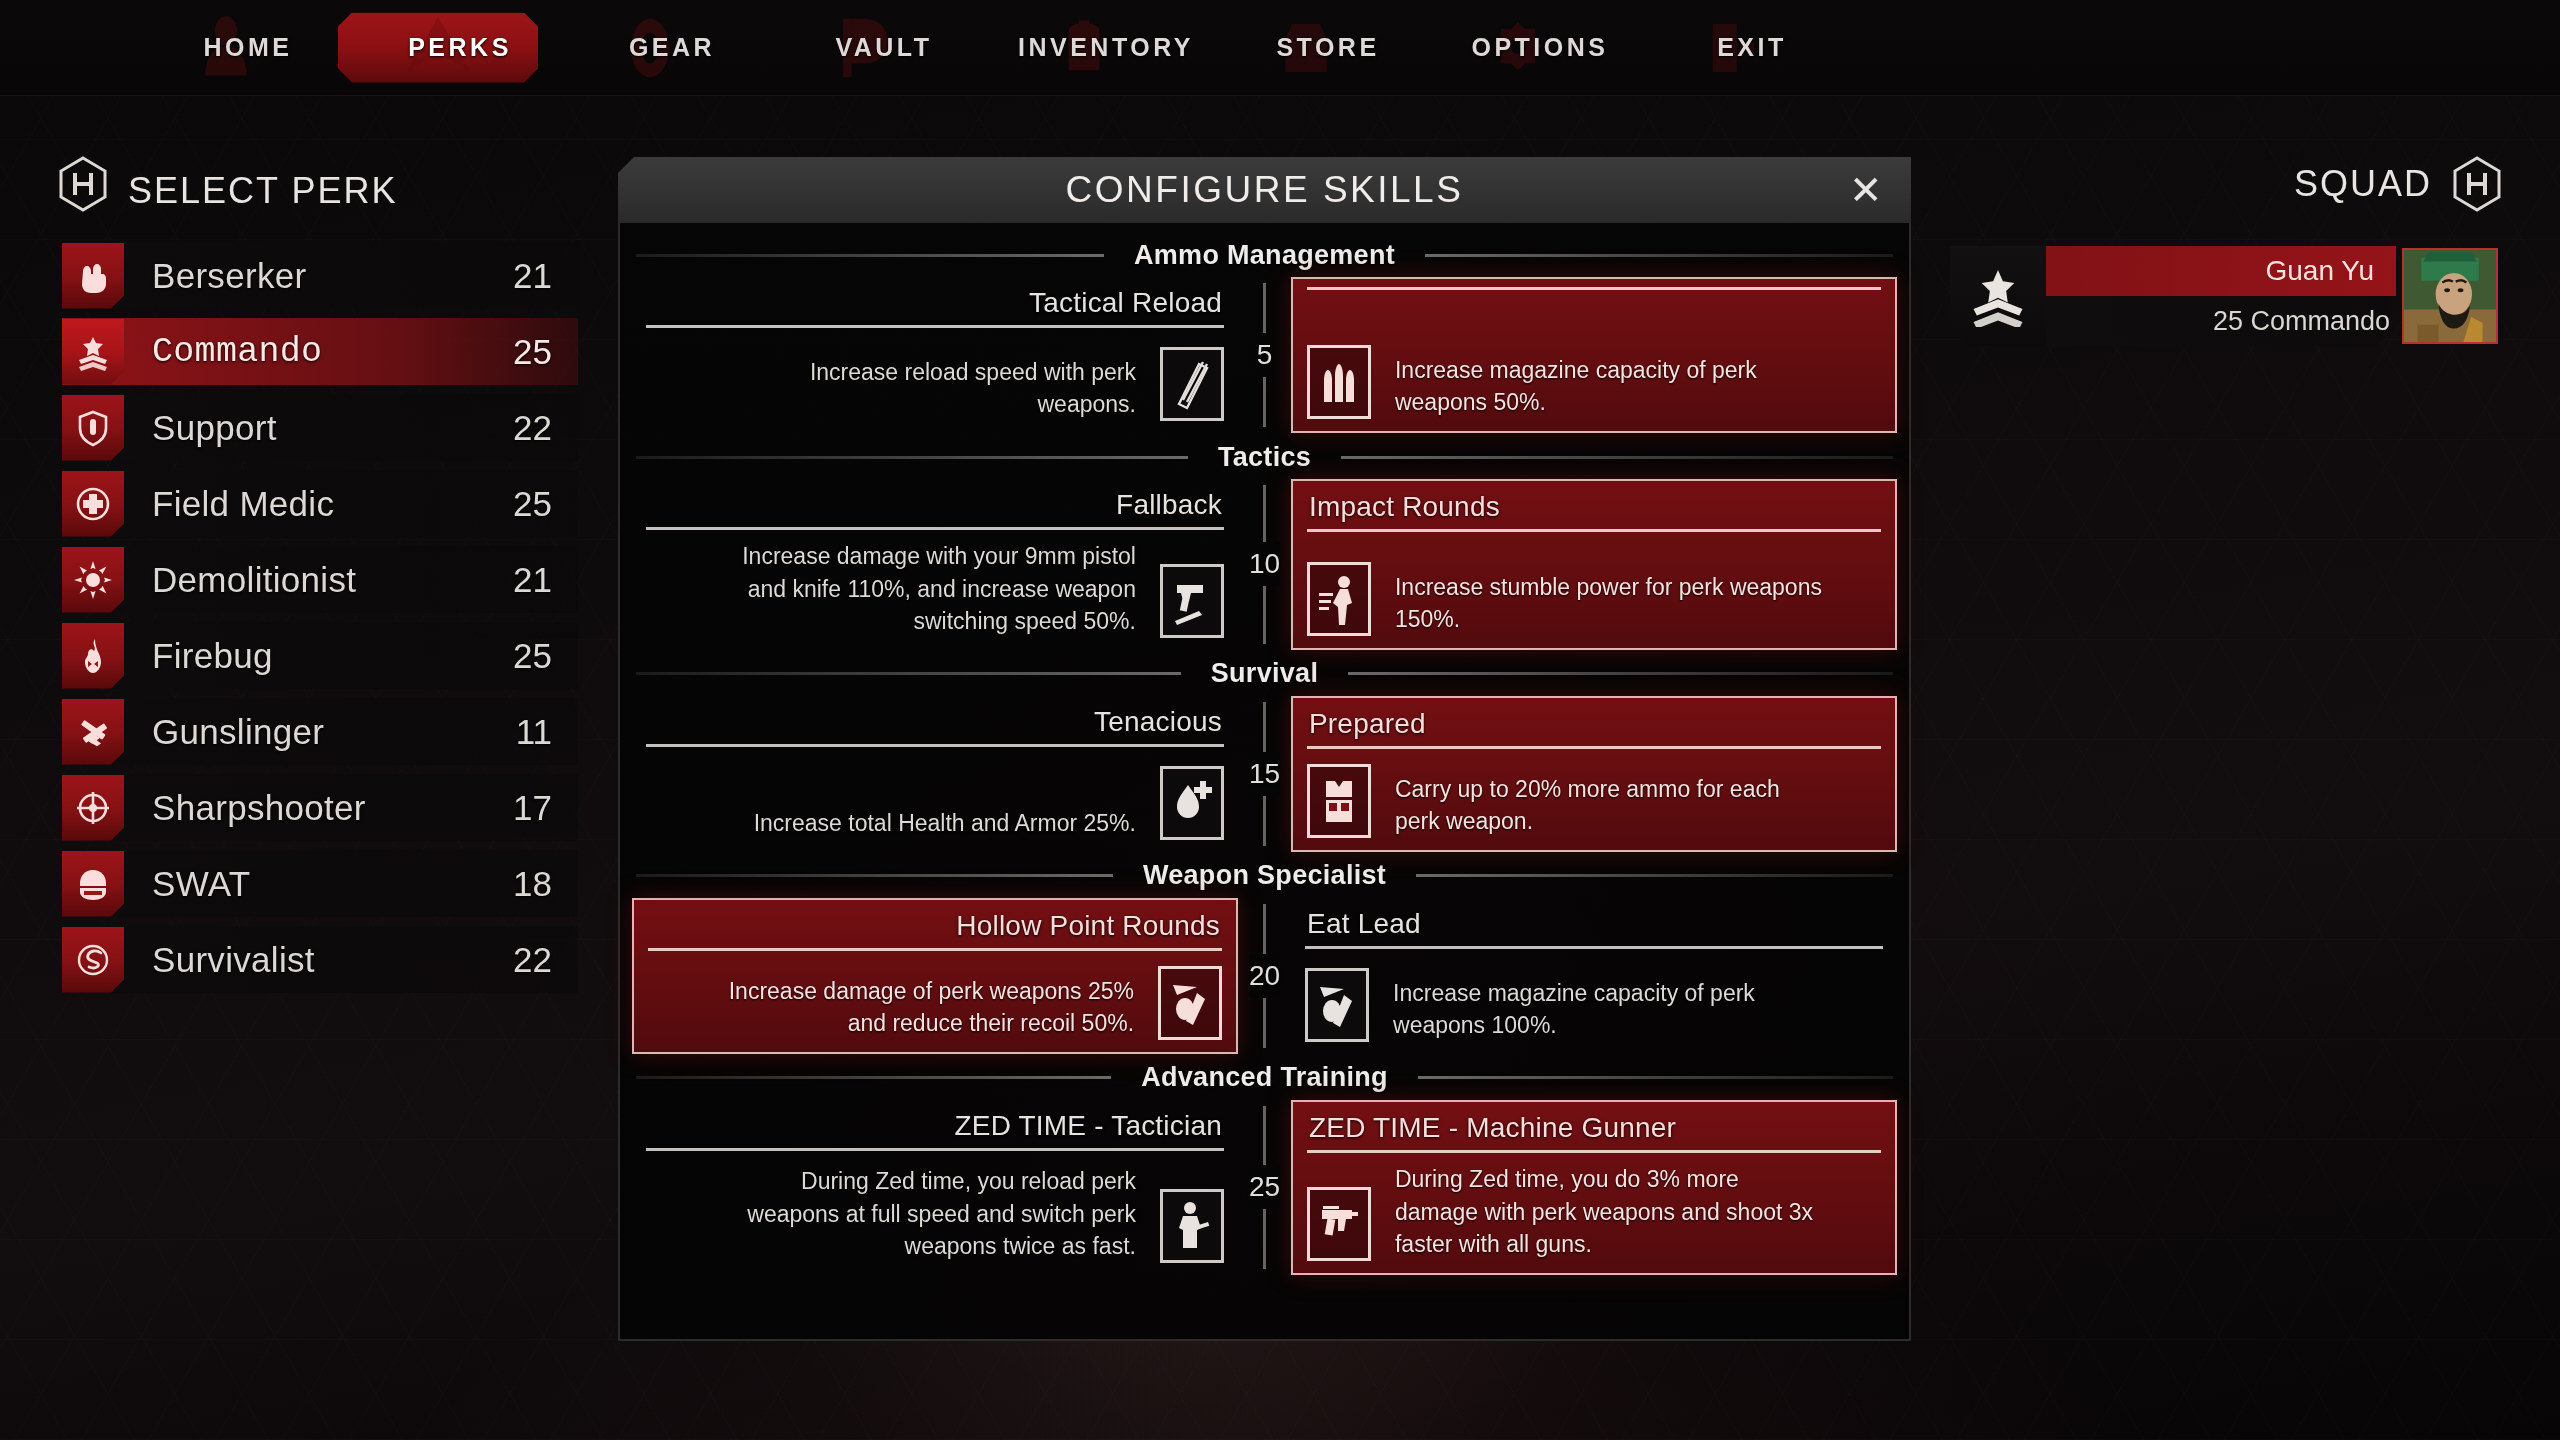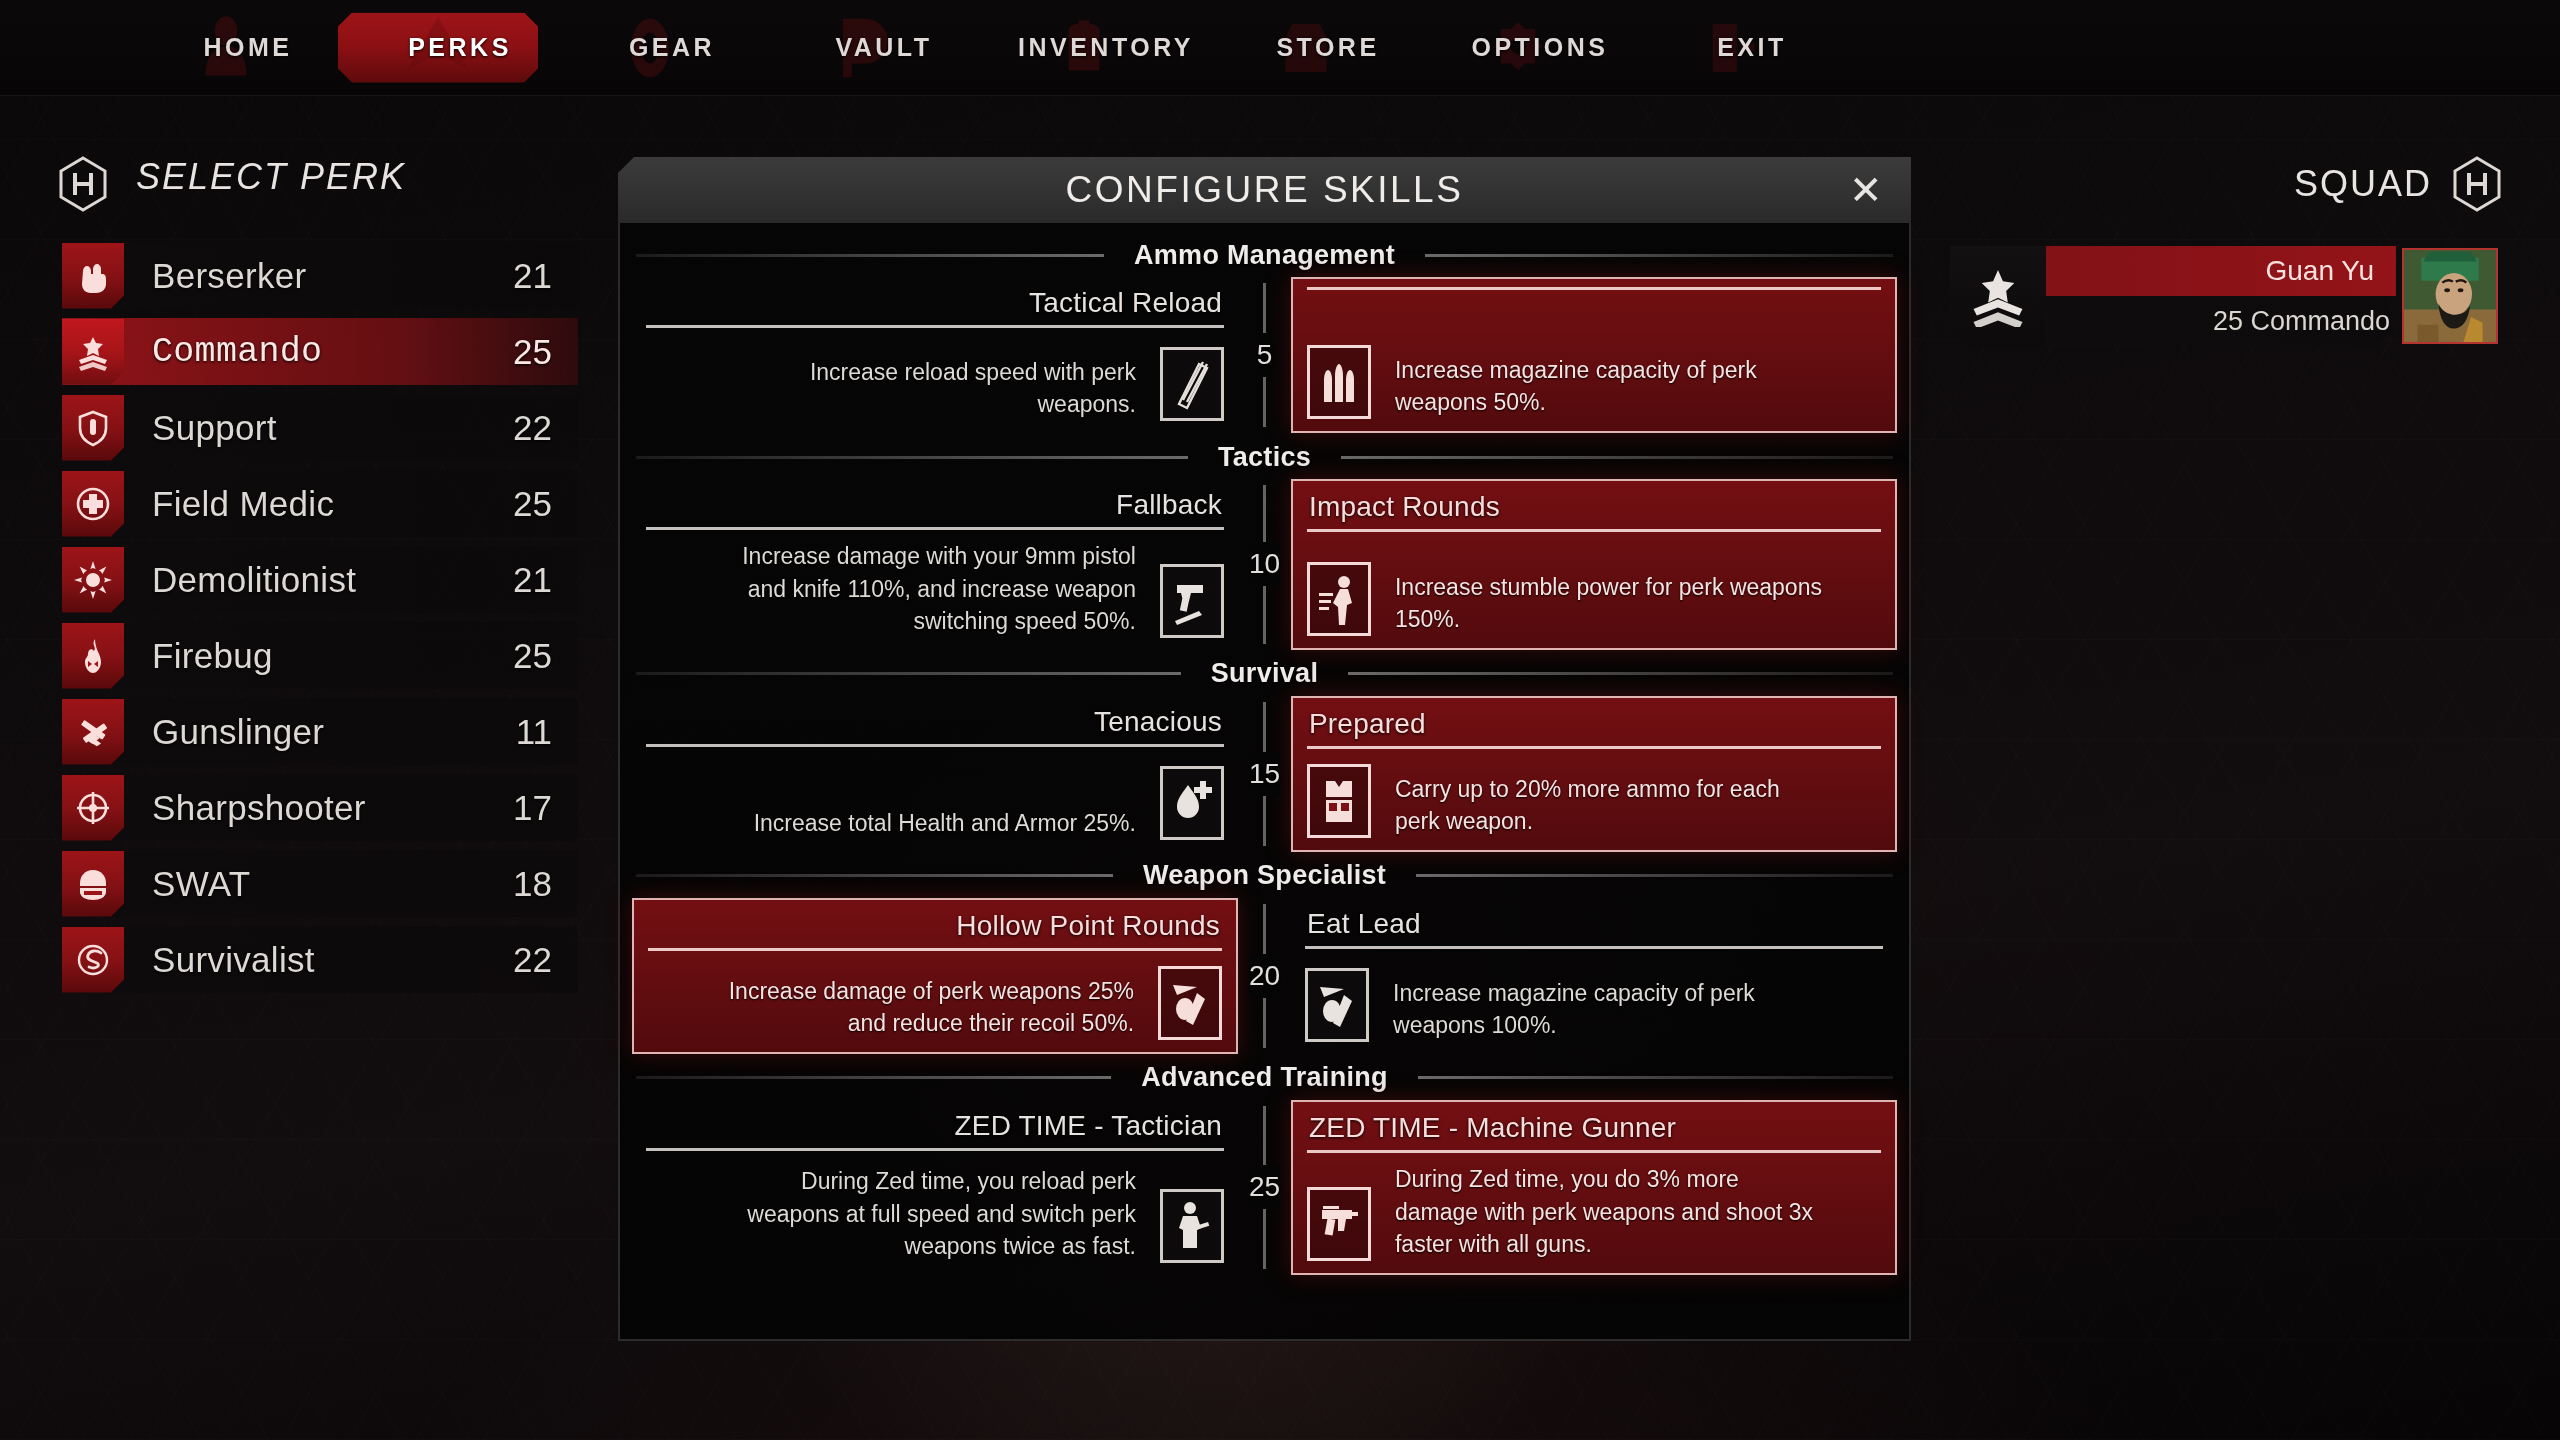--- a/index.html
+++ b/index.html
@@ -65,23 +65,23 @@
     box-shadow: 0 0 28px rgba(170,22,26,.5);
     color: #fff;
   }
   .nav-item.active .ghost { opacity: .38; }
 
   .nav-spacer-l { width: 120px; }
 
   
   .left-panel { position: absolute; left: 0; top: 96px; width: 630px; height: 1344px; z-index: 12; }
   .panel-head {
-    display: flex; align-items: flex-start; gap: 28px;
+    display: flex; align-items: flex-end; gap: 20px;
     padding: 60px 0 0 58px;
-    color: #e8e4e1; font-size: 36px; letter-spacing: 2px; font-weight: 400; font-style: italic;
+    color: #e8e4e1; font-size: 36px; letter-spacing: 2px; font-weight: 400;
   }
   .hexbadge { width: 50px; height: 56px; flex: 0 0 auto; }
 
   .perk-list { margin-top: 26px; }
   .perk-row {
     position: relative;
     height: 75px;
     margin: 0 0 1px 0;
     display: flex; align-items: center;
     width: 578px;

